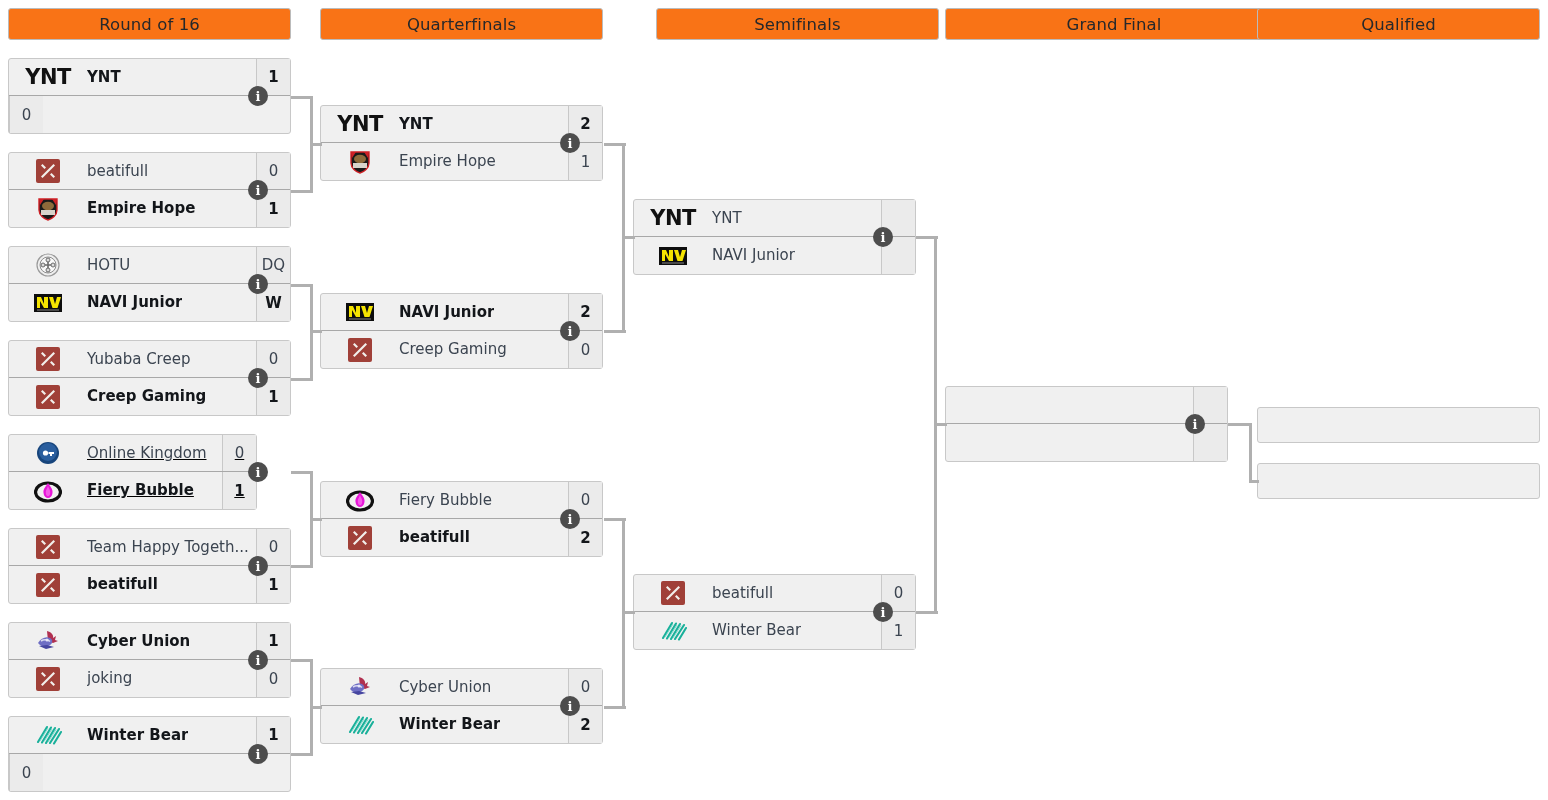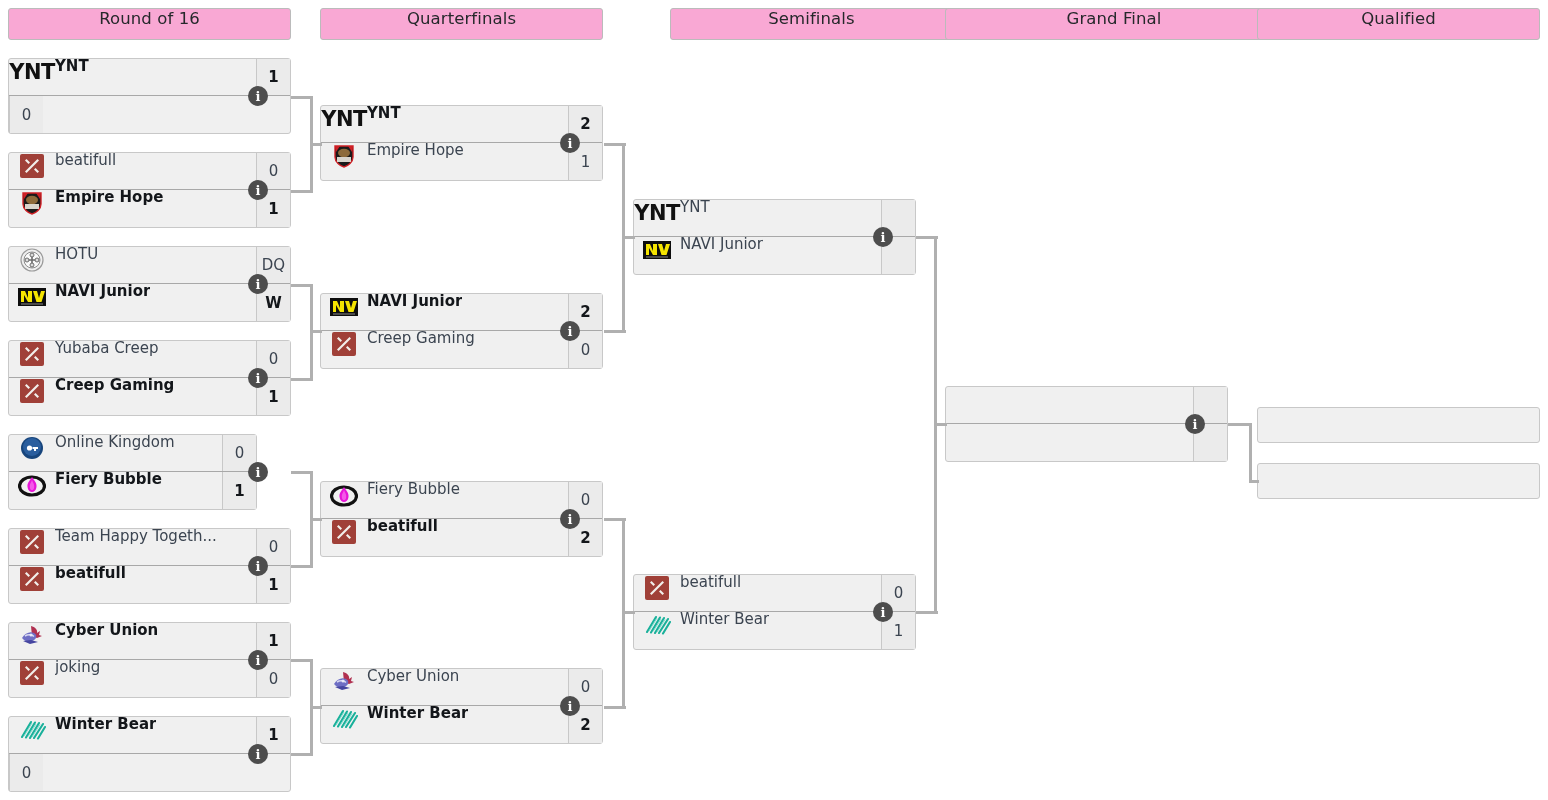--- a/index.html
+++ b/index.html
@@ -13,24 +13,25 @@
   #bracket {
     position: relative;
     width: 1548px;
     height: 800px;
   }
 
   
   .round-header {
     position: absolute;
     height: 32px;
-    background: #f9a8d4;
+    background: #f97316;
     border: 1px solid #bbbbbb;
     border-radius: 3px;
     display: flex;
+    align-items: center;
     justify-content: center;
     font-size: 16.5px;
     color: #26282b;
     letter-spacing: 0.1px;
   }
 
   
   .match {
     position: absolute;
     background: #f0f0f0;
@@ -43,24 +44,25 @@
   .match-row {
     display: flex;
     align-items: center;
     height: 37px;
     position: relative;
   }
   .match-row.top { border-bottom: 1px solid #a8a8a8; }
   .opp {
     flex: 1 1 auto;
     display: flex;
-    align-items: flex-start;
+    align-items: center;
     min-width: 0;
-    padding-left: 8px;
+    padding-left: 24px;
     height: 100%;
+    gap: 16px;
   }
   .logo {
     width: 30px;
     height: 26px;
     flex: 0 0 30px;
     margin-right: 8px;
     display: flex;
     align-items: center;
     justify-content: center;
     position: relative;
@@ -130,21 +132,21 @@
 <body>
 
 <div id="bracket">
 
   <div class="round-header" style="left:8px;  top:8px; width:283px;">
     <span>Round of 16</span>
   </div>
   <div class="round-header" style="left:320px; top:8px; width:283px;">
     <span>Quarterfinals</span>
   </div>
-  <div class="round-header" style="left:670px; top:8px; width:283px;">
+  <div class="round-header" style="left:656px; top:8px; width:283px;">
     <span>Semifinals</span>
   </div>
   <div class="round-header" style="left:945px; top:8px; width:338px;">
     <span>Grand Final</span>
   </div>
   <div class="round-header" style="left:1257px; top:8px; width:283px;">
     <span>Qualified</span>
   </div>
 
   <div class="conn h" style="left:291px; top:96px;  width:22px;"></div>
@@ -295,21 +297,21 @@
               <path d="M14 15.5 L15.5 14 L19 17.5 L17.5 19 Z" fill="#f2f0ec"></path>
             </svg>
         </span>
         <span class="tname win">Creep Gaming</span>
       </div>
       <div class="score win">1</div>
     </div>
     <div class="info-icon" style="left:239px; top:27px;">i</div>
   </div>
 
-  <div class="match" style="left:8px; top:434px; width:249px;">
+  <div class="match" style="left:8px; top:434px; width:249px;text-decoration:underline;">
     <div class="match-row top">
       <div class="opp">
         <span class="logo">
           <svg width="24" height="24" viewBox="0 0 24 24">
               <circle cx="12" cy="12" r="11" fill="#17457c"></circle>
               <circle cx="12" cy="11" r="9" fill="#2a5e9e"></circle>
               <circle cx="9.5" cy="12" r="2.6" fill="#ffffff"></circle>
               <path d="M12.5 11 H18 v2 h-2 v2 h-2 v-2 h-1.5 Z" fill="#ffffff"></path>
             </svg>
         </span>

